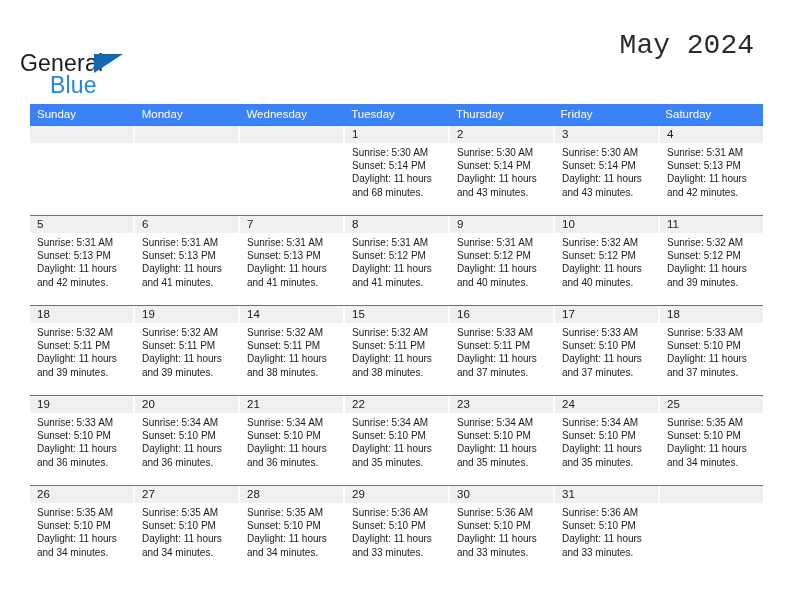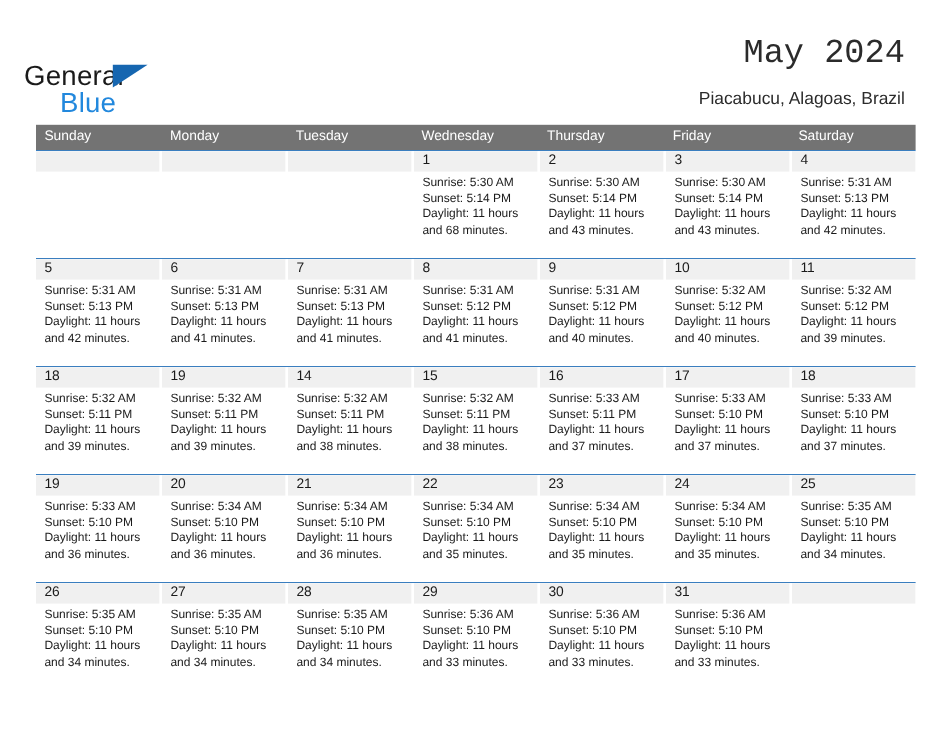--- a/index.html
+++ b/index.html
@@ -87,21 +87,21 @@
 
   
   .calendar {
     position: absolute;
     left: 30px;
     top: 104px;
     width: 733px;
   }
   .weekdays {
     display: flex;
-    background: #737373;
+    background: #3b82f6;
     height: 21px;
   }
   .weekday {
     flex: 1 1 0;
     color: #ffffff;
     font-size: 11.5px;
     line-height: 21px;
     padding-left: 7px;
     box-sizing: border-box;
     white-space: nowrap;
@@ -155,29 +155,28 @@
 
 <div class="page">
 
   <div class="top">
     <div class="brand">
       <span class="brand-general">General</span>
       <span class="brand-tri"></span>
       <span class="brand-blue">Blue</span>
     </div>
     <div class="title">May 2024</div>
-    <div class="subtitle">Piacabucu, Alagoas, Brazil</div>
   </div>
 
   <div class="calendar">
     <div class="weekdays">
       <div class="weekday">Sunday</div>
       <div class="weekday">Monday</div>
+      <div class="weekday">Wednesday</div>
       <div class="weekday">Tuesday</div>
-      <div class="weekday">Wednesday</div>
       <div class="weekday">Thursday</div>
       <div class="weekday">Friday</div>
       <div class="weekday">Saturday</div>
     </div>
 
     <div class="week">
       <div class="day empty">
         <div class="day-head"></div>
         <div class="day-body">
           <div></div>

